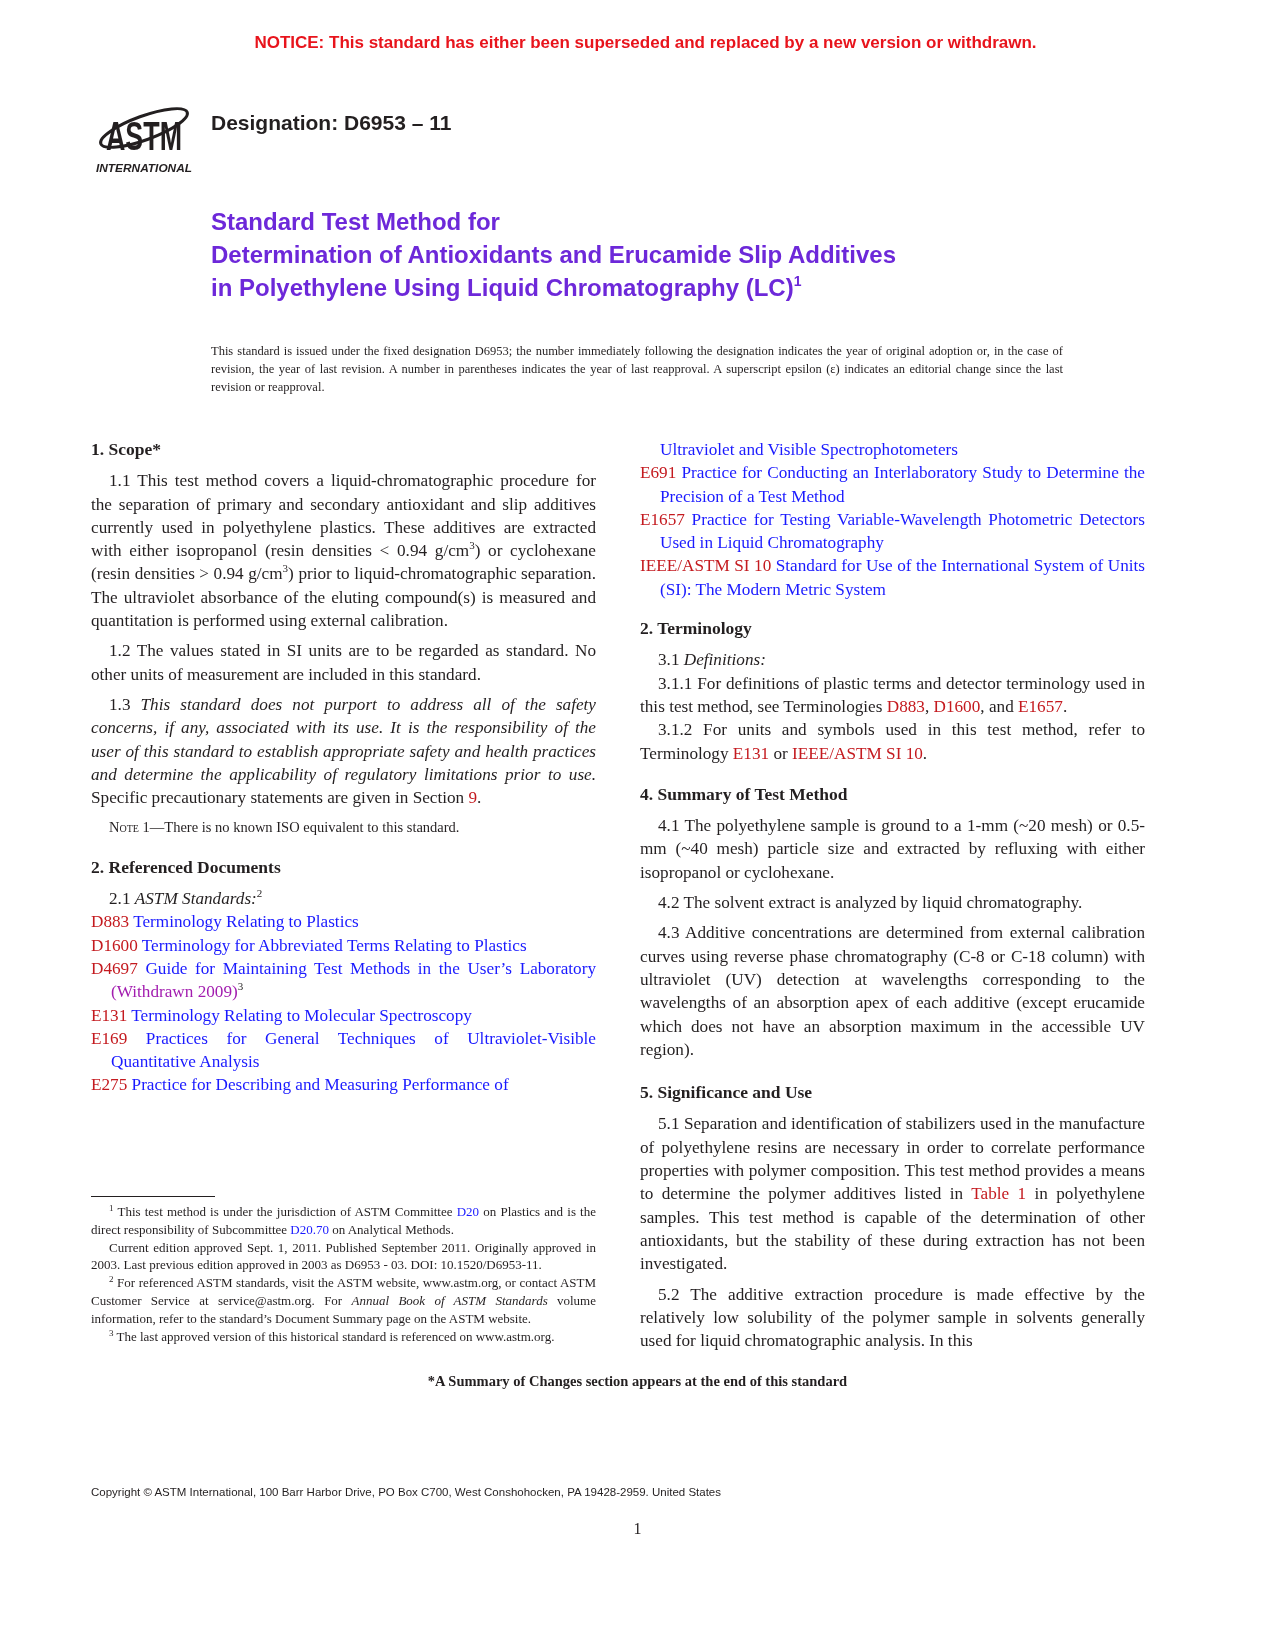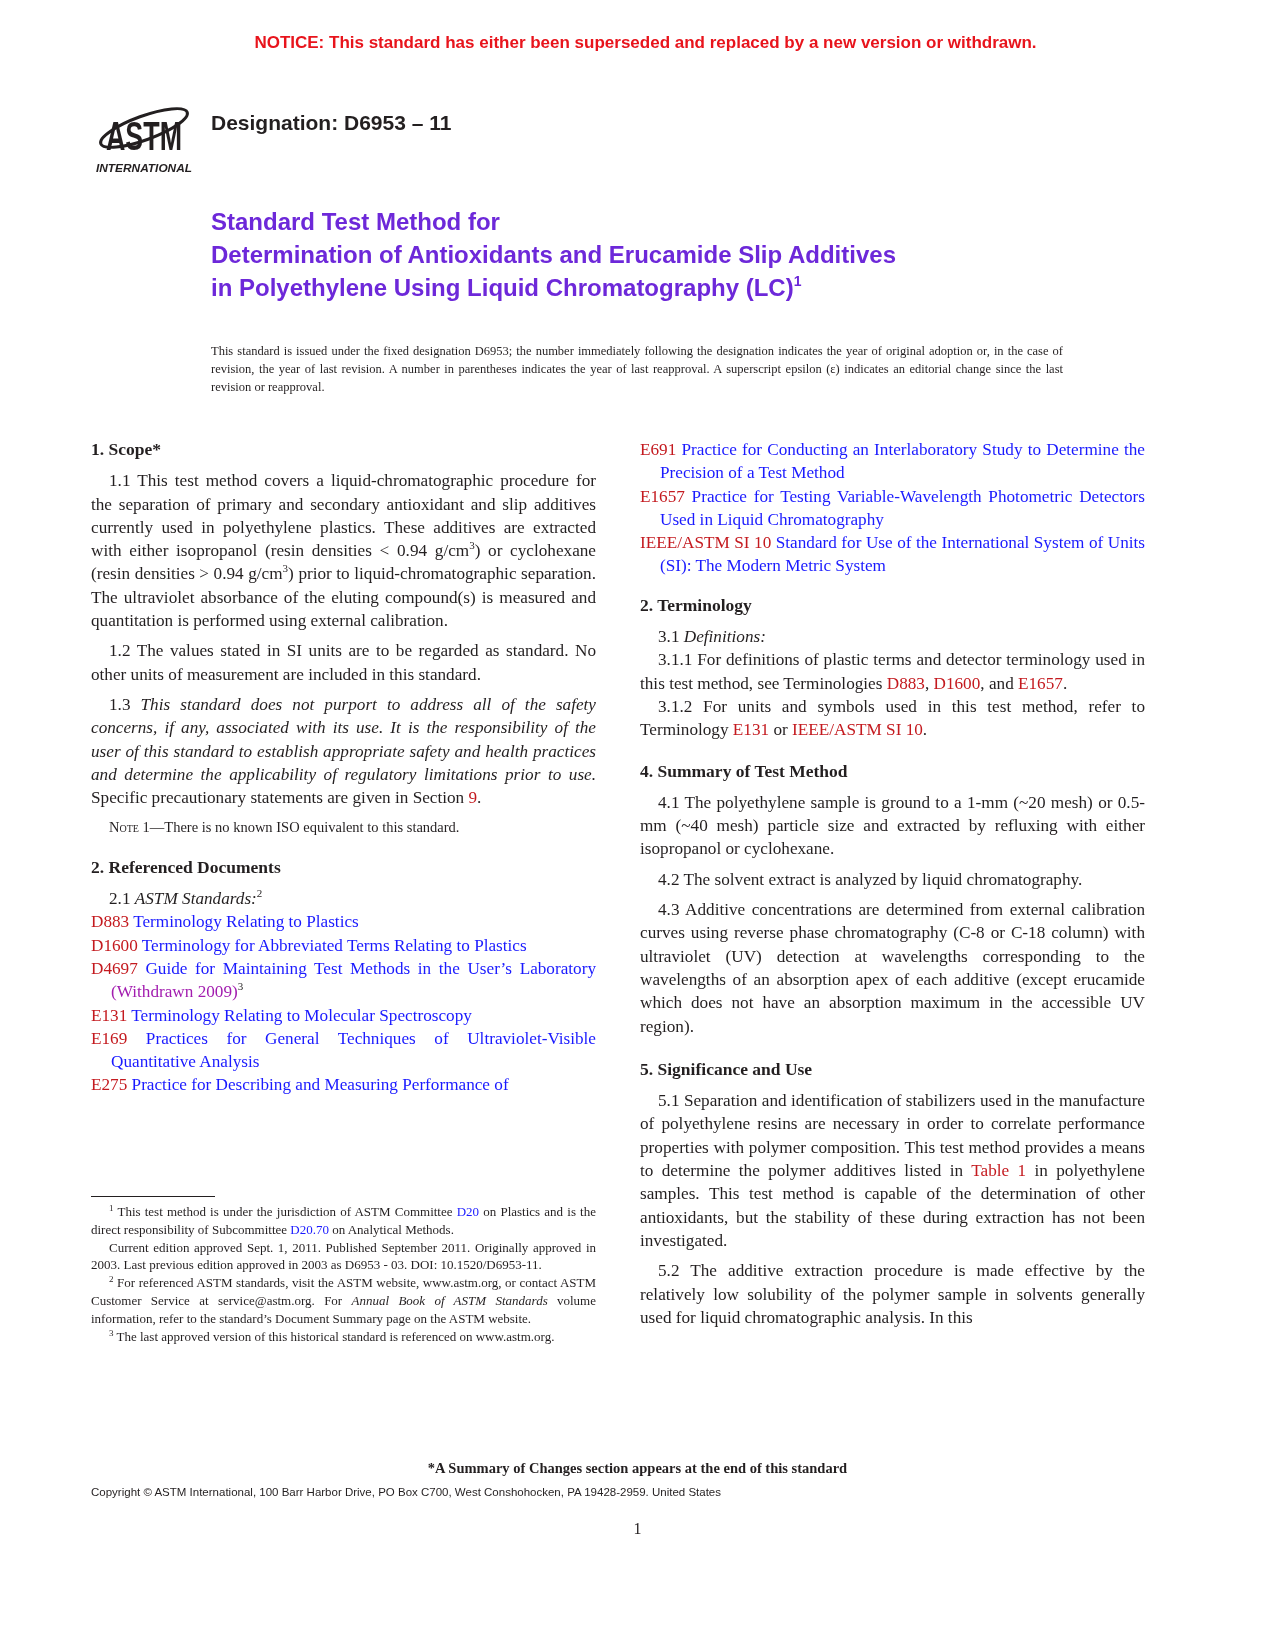--- a/index.html
+++ b/index.html
@@ -22,21 +22,21 @@
   .blue { color: #1a1aff; }
   .red { color: #c41a1f; }
   i { font-style: italic; }
   sup { font-size: 11px; line-height: 0; vertical-align: 7px; }
   .note { font-size: 14.5px; margin: 2px 0 16px 18px; }
   .note .sc { font-variant: small-caps; }
   .fnrule { left: 91px; top: 1196px; width: 124px; height: 0; border-top: 1.5px solid #231f20; }
   .footnotes { left: 91px; top: 1203px; width: 505px; font-size: 13px; line-height: 17.8px; }
   .footnotes p { margin: 0; text-indent: 18px; text-align: justify; }
   .footnotes sup { font-size: 9px; vertical-align: 5px; }
-  .summary { left: 0; width: 1275px; top: 1460px; text-align: center; font-weight: bold; font-size: 14.5px; }
+  .summary { left: 0; width: 1275px; top: 1373px; text-align: center; font-weight: bold; font-size: 14.5px; }
   .copyright { left: 91px; top: 1486px; font-family: "Liberation Sans", sans-serif; font-size: 11.5px; }
   .pagenum { left: 0; width: 1275px; top: 1520px; text-align: center; font-size: 16px; }
 </style>
 </head>
 <body>
 
 <div class="abs notice">
   <div>NOTICE: This standard has either been superseded and replaced by a new version or withdrawn.</div>
 </div>
 
@@ -77,20 +77,21 @@
 
 <div class="abs fnrule"></div>
 <div class="abs footnotes">
   <p><sup>1</sup><span> This test method is under the jurisdiction of ASTM Committee </span><span class="blue">D20</span><span> on Plastics and is the direct responsibility of Subcommittee </span><span class="blue">D20.70</span><span> on Analytical Methods.</span></p>
   <p>Current edition approved Sept. 1, 2011. Published September 2011. Originally approved in 2003. Last previous edition approved in 2003 as D6953 - 03. DOI: 10.1520/D6953-11.</p>
   <p><sup>2</sup><span> For referenced ASTM standards, visit the ASTM website, www.astm.org, or contact ASTM Customer Service at service@astm.org. For </span><i>Annual Book of ASTM Standards</i><span> volume information, refer to the standard’s Document Summary page on the ASTM website.</span></p>
   <p><sup>3</sup><span> The last approved version of this historical standard is referenced on www.astm.org.</span></p>
 </div>
 
 <div class="abs col colR">
+  <p class="ref" style="padding-left:20px;text-indent:0">Ultraviolet and Visible Spectrophotometers</p>
   <p class="ref"><span class="code">E691</span><span> Practice for Conducting an Interlaboratory Study to Determine the Precision of a Test Method</span></p>
   <p class="ref"><span class="code">E1657</span><span> Practice for Testing Variable-Wavelength Photometric Detectors Used in Liquid Chromatography</span></p>
   <p class="ref" style="margin-bottom:16px"><span class="code">IEEE/ASTM SI 10</span><span> Standard for Use of the International System of Units (SI): The Modern Metric System</span></p>
 
   <div class="h">2.  Terminology</div>
   <p class="p tight"><span>3.1  </span><i>Definitions:</i></p>
   <p class="p tight"><span>3.1.1  For definitions of plastic terms and detector terminology used in this test method, see Terminologies </span><span class="red">D883</span><span>, </span><span class="red">D1600</span><span>, and </span><span class="red">E1657</span><span>.</span></p>
   <p class="p" style="margin-bottom:18px"><span>3.1.2  For units and symbols used in this test method, refer to Terminology </span><span class="red">E131</span><span> or </span><span class="red">IEEE/ASTM SI 10</span><span>.</span></p>
 
   <div class="h">4.  Summary of Test Method</div>

